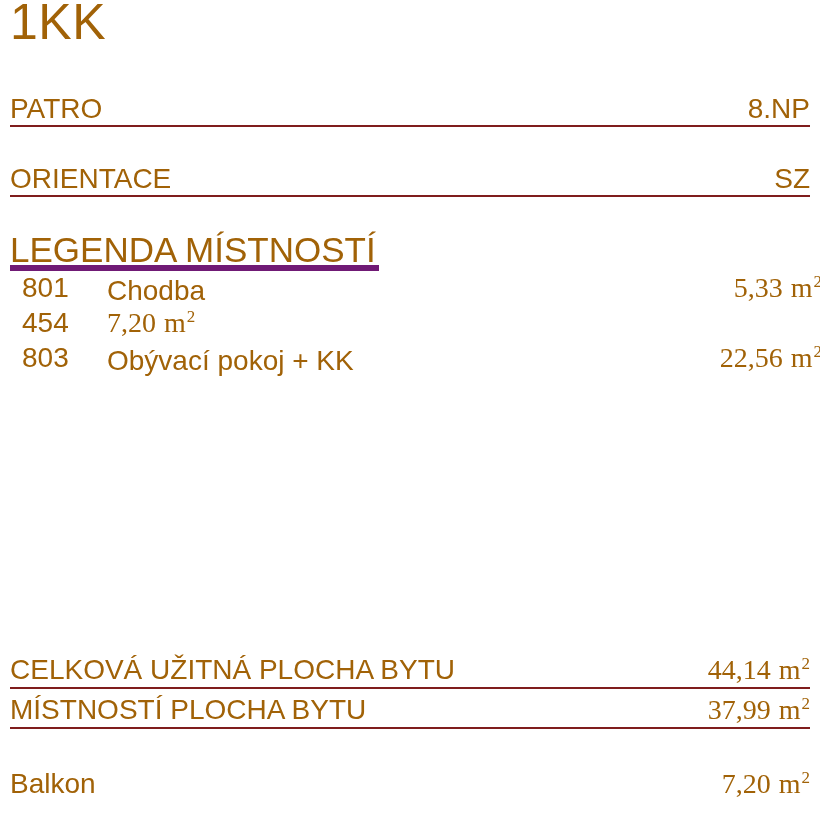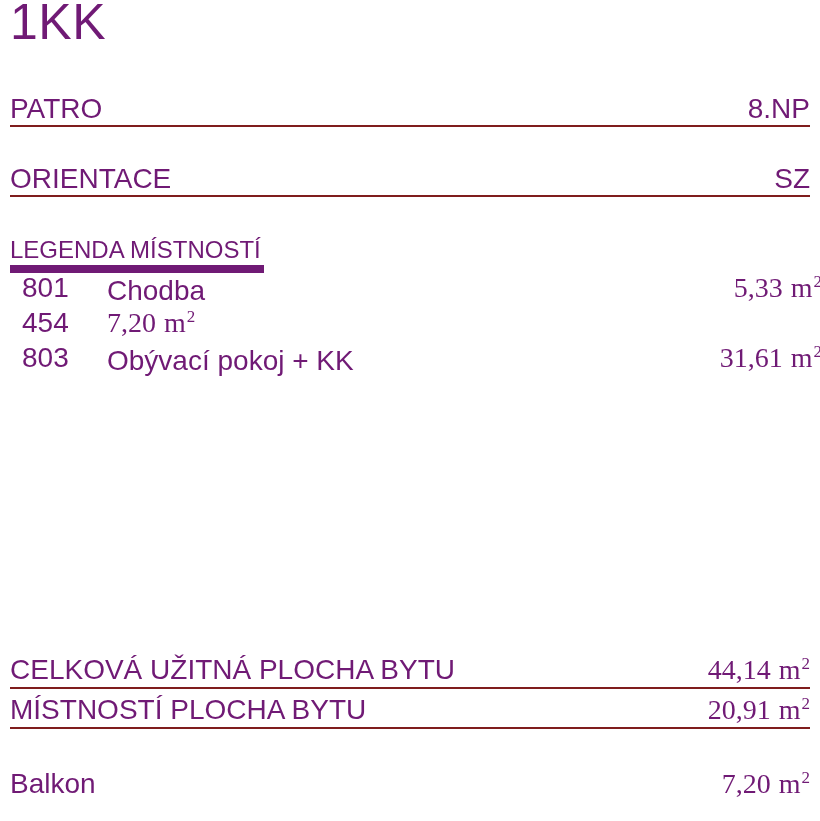--- a/index.html
+++ b/index.html
@@ -1,21 +1,21 @@
 <!DOCTYPE html>
 <html><head>
 <meta charset="utf-8">
 <style>
   html, body { margin: 0; padding: 0; background: #ffffff; }
   .sheet {
     position: relative;
     width: 820px;
     height: 821px;
     background: #ffffff;
-    color: #701a75;
+    color: #a16207;
     font-family: "Liberation Sans", sans-serif;
     overflow: hidden;
   }
   .title {
     position: absolute;
     left: 10px;
     top: -3px;
     font-size: 50px;
     line-height: 50px;
     font-weight: 400;
@@ -32,23 +32,23 @@
     line-height: 30px;
     border-bottom: 2px solid #7f1d1d;
   }
   .row-floor { top: 94px; height: 31px; }
   .row-orientation { top: 164px; height: 31px; gap: 38px; }
   .legend-heading {
     position: absolute;
     left: 10px;
     top: 234px;
     display: inline-block;
-    font-size: 24px;
+    font-size: 35px;
     line-height: 31px;
-    border-bottom: 8px solid #701a75;
+    border-bottom: 6px solid #701a75;
     padding-right: 3px;
   }
   .rooms {
     position: absolute;
     left: 22px;
     top: 271px;
     width: 800px;
   }
   .room-row {
     display: flex;
@@ -105,32 +105,32 @@
       <span class="room-name">Chodba</span>
       <span class="room-area"><span>5,33</span><span class="unit"><span>m</span><sup>2</sup></span></span>
     </div>
     <div class="room-row">
       <span class="room-num">454</span>
       <span class="room-area"><span>7,20</span><span class="unit"><span>m</span><sup>2</sup></span></span>
     </div>
     <div class="room-row">
       <span class="room-num">803</span>
       <span class="room-name">Obývací pokoj + KK</span>
-      <span class="room-area"><span>31,61</span><span class="unit"><span>m</span><sup>2</sup></span></span>
+      <span class="room-area"><span>22,56</span><span class="unit"><span>m</span><sup>2</sup></span></span>
     </div>
   </div>
 
   <div class="rule-row total-row-1">
     <span>CELKOVÁ UŽITNÁ PLOCHA BYTU</span>
     <span class="room-area"><span>44,14</span><span class="unit"><span>m</span><sup>2</sup></span></span>
   </div>
 
   <div class="rule-row total-row-2">
     <span>MÍSTNOSTÍ PLOCHA BYTU</span>
-    <span class="room-area"><span>20,91</span><span class="unit"><span>m</span><sup>2</sup></span></span>
+    <span class="room-area"><span>37,99</span><span class="unit"><span>m</span><sup>2</sup></span></span>
   </div>
 
   <div class="balcony-row">
     <span>Balkon</span>
     <span class="room-area"><span>7,20</span><span class="unit"><span>m</span><sup>2</sup></span></span>
   </div>
 
 </div>
 
 </body></html>

